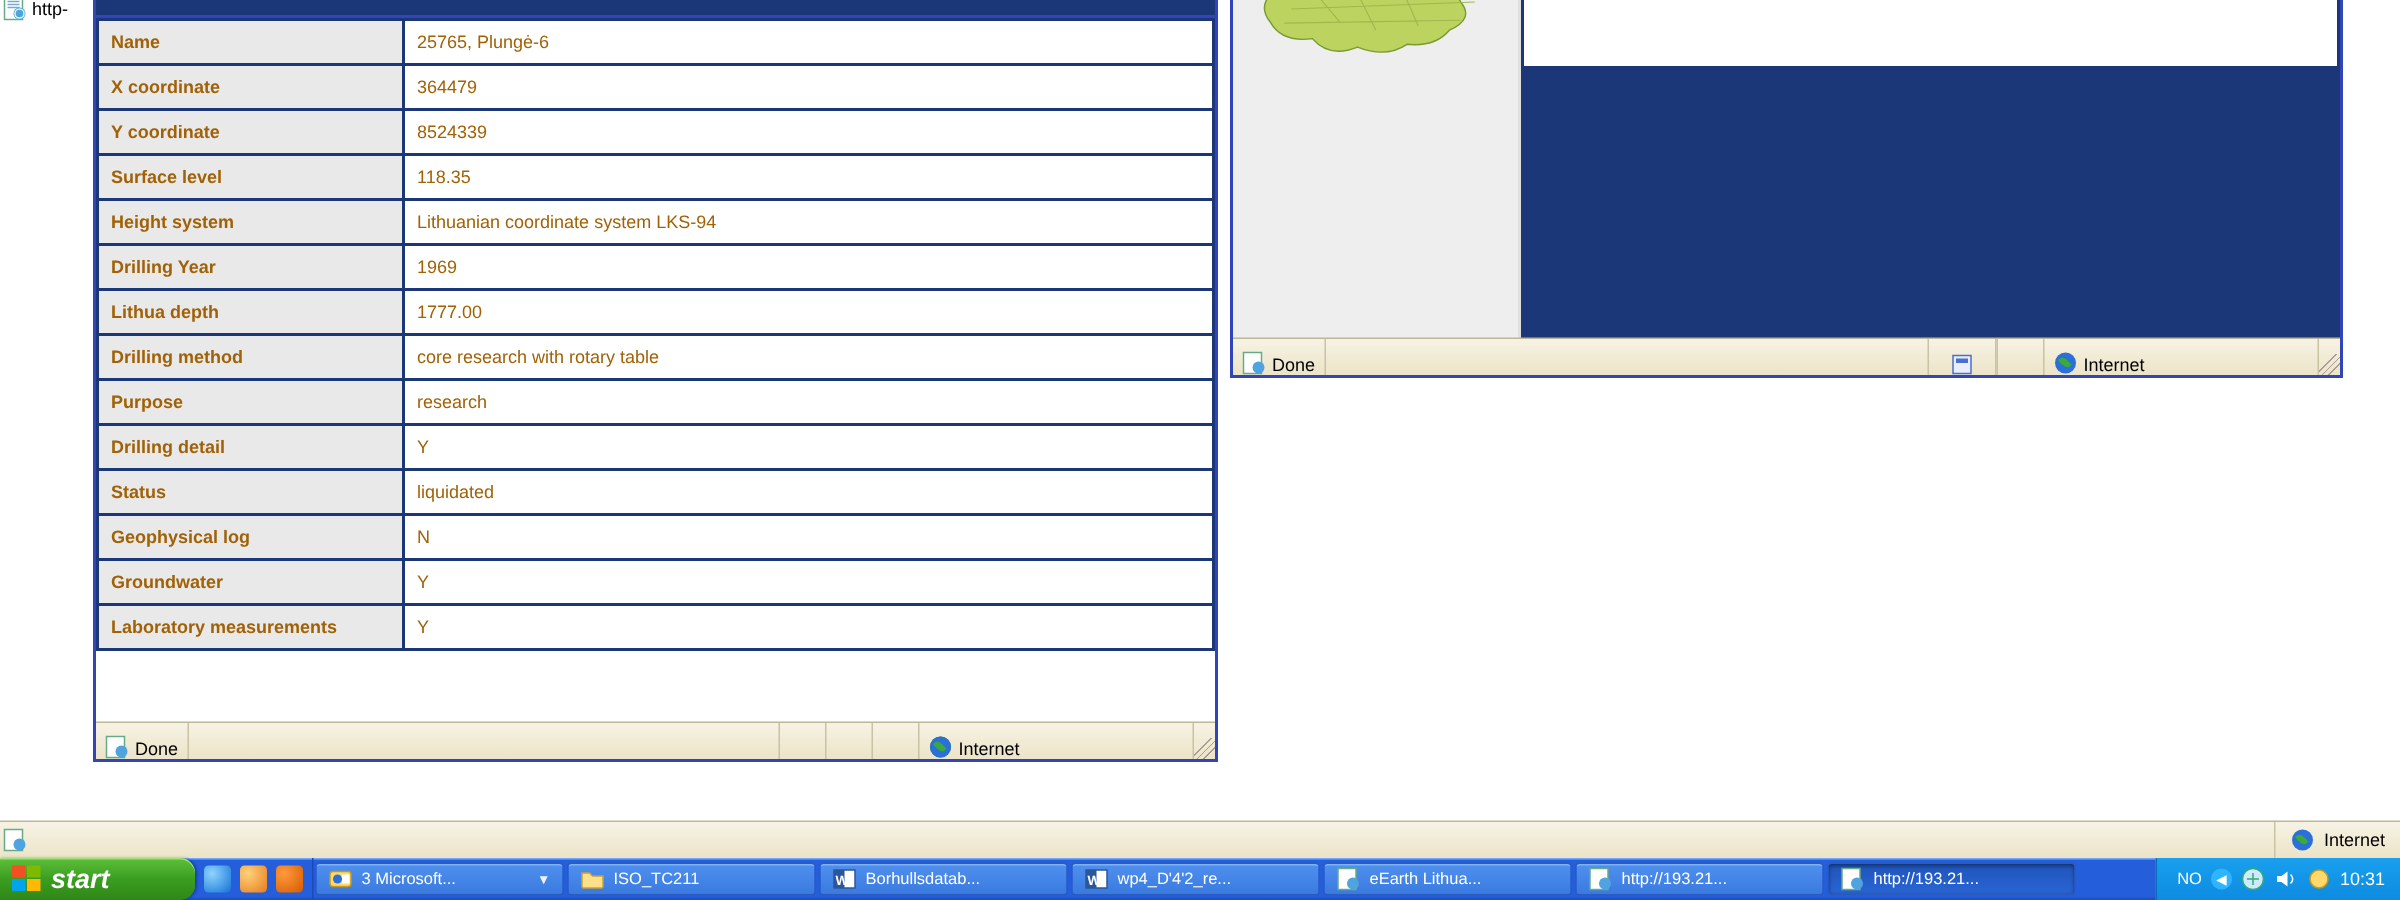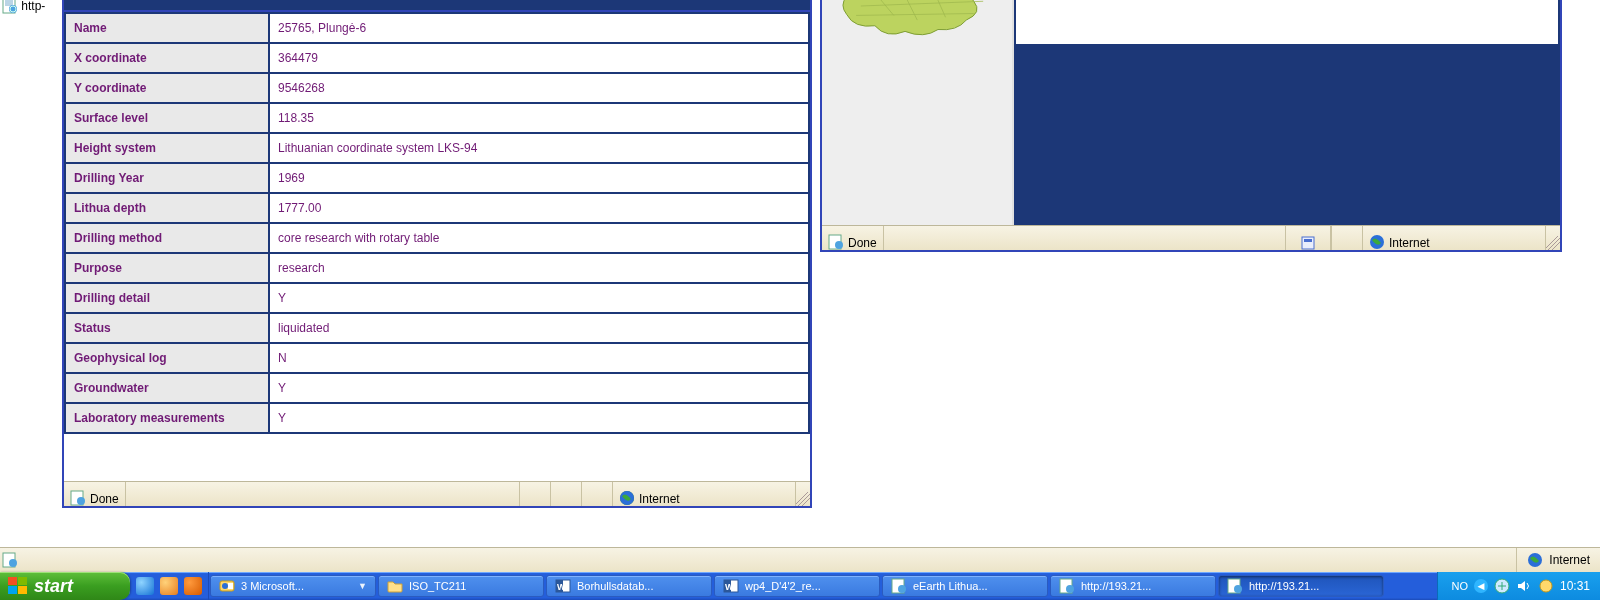--- a/index.html
+++ b/index.html
@@ -22,21 +22,21 @@
   .left-window .header-bar{
     height:20px;background:#1c3777;
     border-bottom:2px solid #3145b8;
   }
   .detail-table{
     width:100%;border-collapse:separate;border-spacing:2px;
     background:#1c3777;
   }
   .detail-table td{
     background:#fff;
-    color:#701a75;
+    color:#a16207;
     padding:4px 8px;
     font-size:12px;
     height:20px;
     vertical-align:middle;
   }
   .detail-table td.k{
     width:186px;background:#e9e9e9;font-weight:bold;
   }
   .left-window .scroll-wrap{
     height:calc(100% - 20px - 24px);
@@ -191,21 +191,21 @@
           <tr>
             <td class="k">Name</td>
             <td>25765, Plungė-6</td>
           </tr>
           <tr>
             <td class="k">X coordinate</td>
             <td>364479</td>
           </tr>
           <tr>
             <td class="k">Y coordinate</td>
-            <td>9546268</td>
+            <td>8524339</td>
           </tr>
           <tr>
             <td class="k">Surface level</td>
             <td>118.35</td>
           </tr>
           <tr>
             <td class="k">Height system</td>
             <td>Lithuanian coordinate system LKS-94</td>
           </tr>
           <tr>

